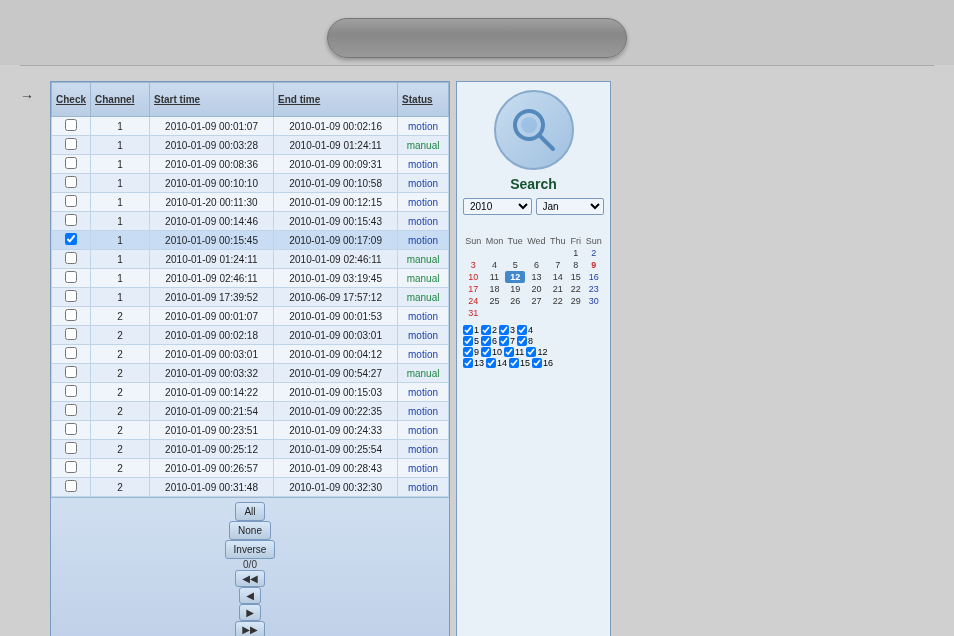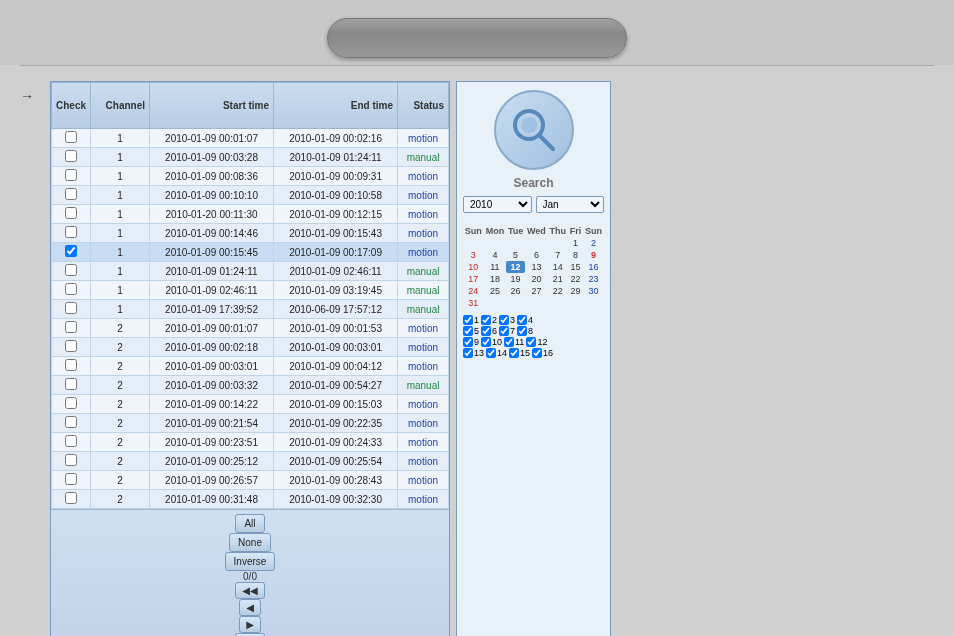--- a/index.html
+++ b/index.html
@@ -69,25 +69,26 @@
     }
     .file-table {
       width: 100%;
       border-collapse: collapse;
       font-size: 10px;
     }
     .file-table thead tr {
       background: linear-gradient(180deg, #ccdcf0 0%, #b8ccE4 100%);
     }
     .file-table thead th {
-      padding: 17px 4px;
+      padding: 11px 4px;
       border: 1px solid #9ab8d0;
       font-weight: bold;
       color: #333;
-      text-align: right;
+      text-align: left;
+      text-decoration: underline;
     }
     .file-table tbody tr {
       background: #f0f5fc;
     }
     .file-table tbody tr:nth-child(even) {
       background: #e4edf8;
     }
     .file-table tbody tr.selected {
       background: #c8dcf4;
     }
@@ -177,51 +178,51 @@
       display: flex;
       align-items: center;
       justify-content: center;
       border: 2px solid #88aacc;
     }
     .search-icon-svg {
       width: 50px;
       height: 50px;
     }
     .search-label {
-      font-size: 12px;
+      font-size: 14px;
       font-weight: bold;
-      color: #737373;
+      color: #14532d;
     }
     
     .calendar-area {
       width: 100%;
     }
     .cal-header {
       display: flex;
       gap: 4px;
-      margin-bottom: 12px;
+      margin-bottom: 20px;
     }
     .cal-select {
       flex: 1;
       font-size: 10px;
       padding: 1px 2px;
       border: 1px solid #7a9abf;
       background: #f0f5fc;
       border-radius: 2px;
     }
     .cal-table {
       width: 100%;
       border-collapse: collapse;
       font-size: 9px;
     }
     .cal-table th {
       text-align: center;
       color: #555;
       padding: 1px;
-      font-weight: bold;
+      font-weight: normal;
     }
     .cal-table td {
       text-align: center;
       padding: 1px 2px;
       cursor: pointer;
       color: #333;
       border-radius: 2px;
     }
     .cal-table td.sunday { color: #cc2222; }
     .cal-table td.saturday { color: #2244aa; }

